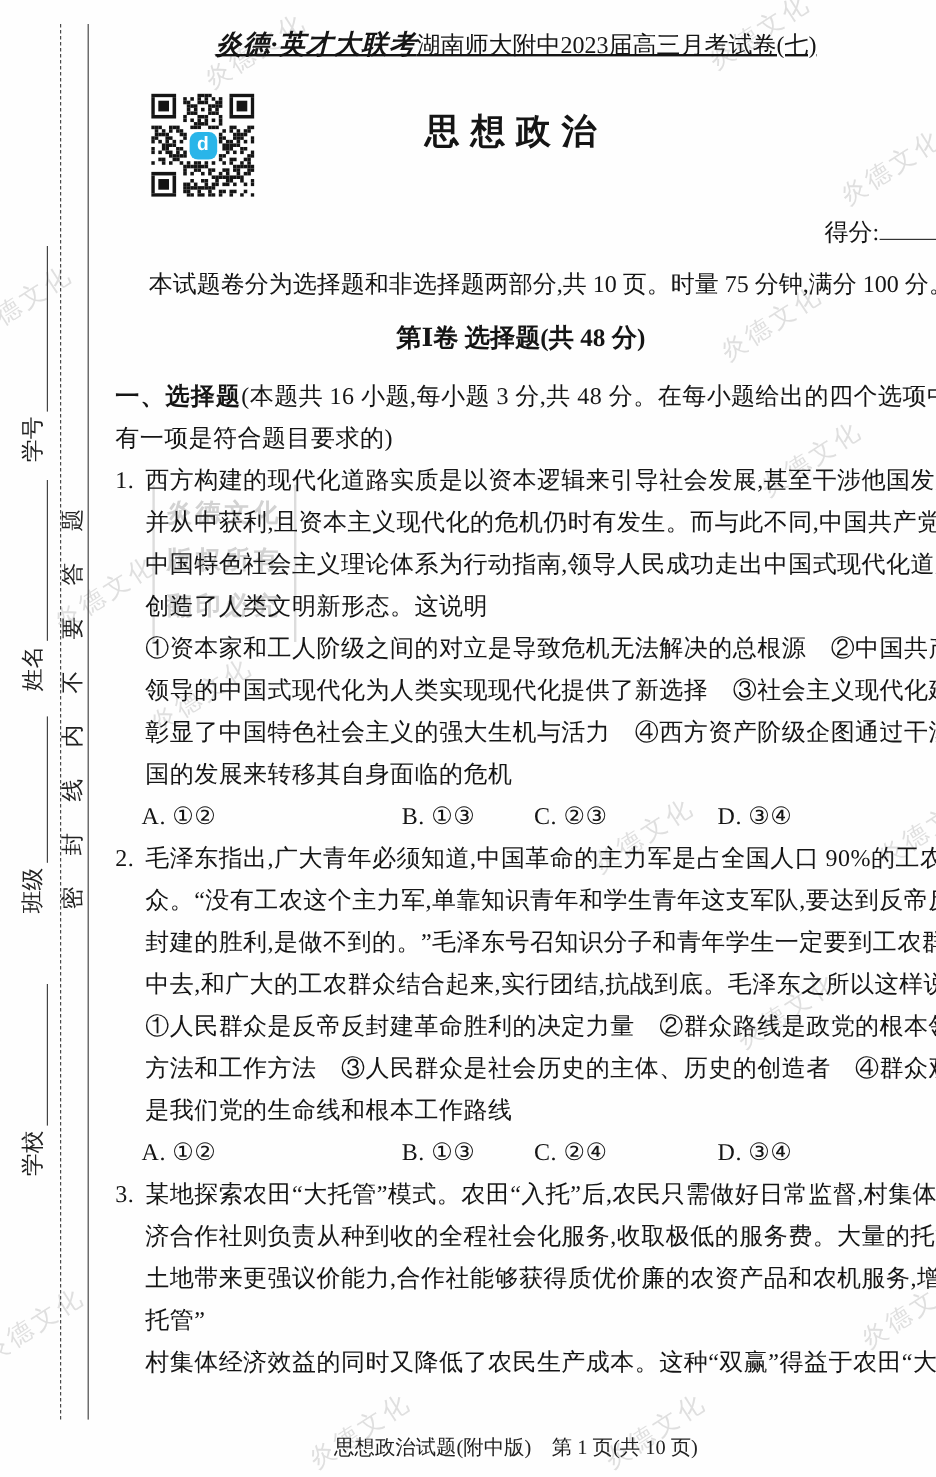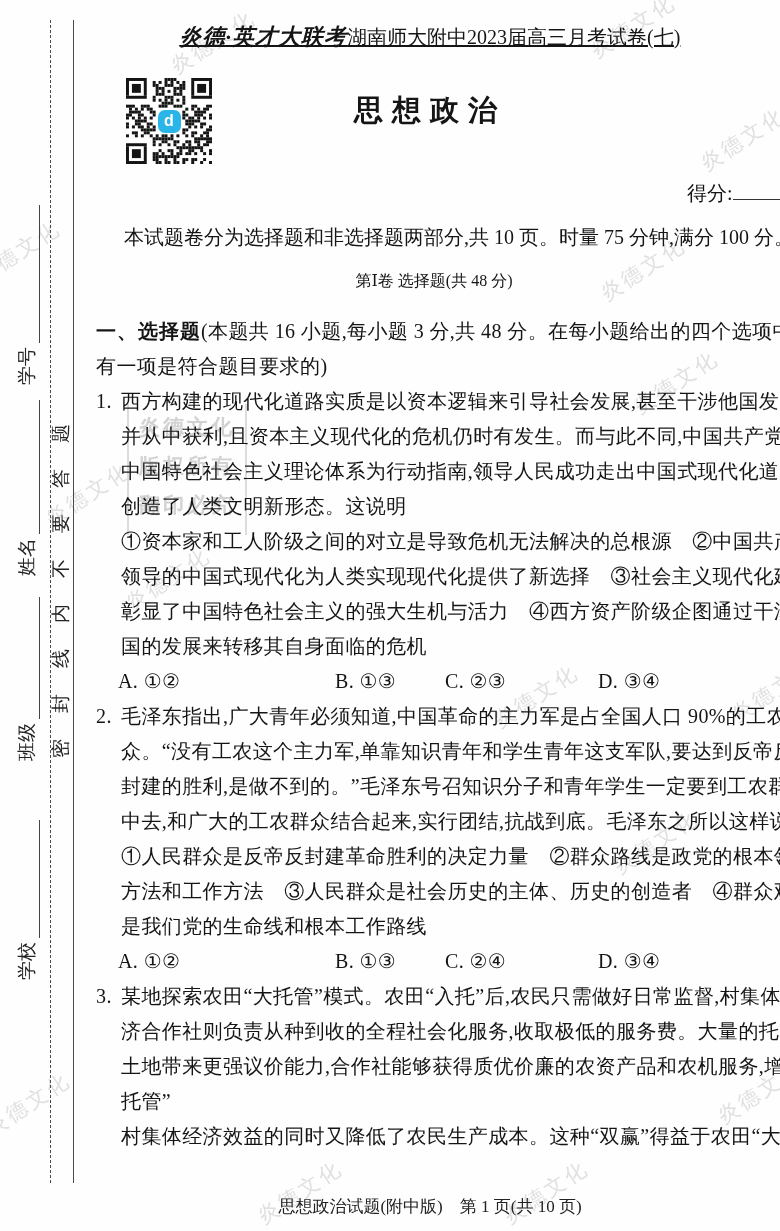--- a/index.html
+++ b/index.html
@@ -37,21 +37,21 @@
   .qr svg{display:block;width:86px;height:86px;}
   .qr-logo{position:absolute;left:30px;top:30px;width:26px;height:26px;background:#fff;
            display:flex;align-items:center;justify-content:center;}
   .qr-logo-in{width:23px;height:23px;border-radius:7px;color:#fff;font-weight:bold;font-size:16px;
            display:flex;align-items:center;justify-content:center;
            font-family:"Liberation Sans","DejaVu Sans",sans-serif;}
   
   .intro{position:absolute;left:96px;top:224px;width:676px;padding-left:28px;
          font-size:20px;line-height:26px;white-space:nowrap;}
   .section-heading{position:absolute;left:96px;top:267px;width:676px;text-align:center;
-         font-weight:normal;font-size:16px;line-height:28px;}
+         font-weight:bold;font-size:21px;line-height:28px;}
   .main{position:absolute;left:96px;top:314px;width:684px;font-size:20px;letter-spacing:.4px;}
   .line{height:35px;line-height:35px;white-space:nowrap;}
   .line.cont{padding-left:25px;}
   .line.lead b{letter-spacing:1px;margin-top:32px;}
   .qnum{display:inline-block;width:25px;}
   .optrow{padding-left:22px;}
   .opt{display:inline-block;}
   .opt0{width:168px;} .opt1{width:159px;text-align:center;} .opt2{width:153px;}
   .footer{position:absolute;left:90px;top:1196px;width:680px;text-align:center;
           font-size:17px;line-height:22px;color:#222;}

